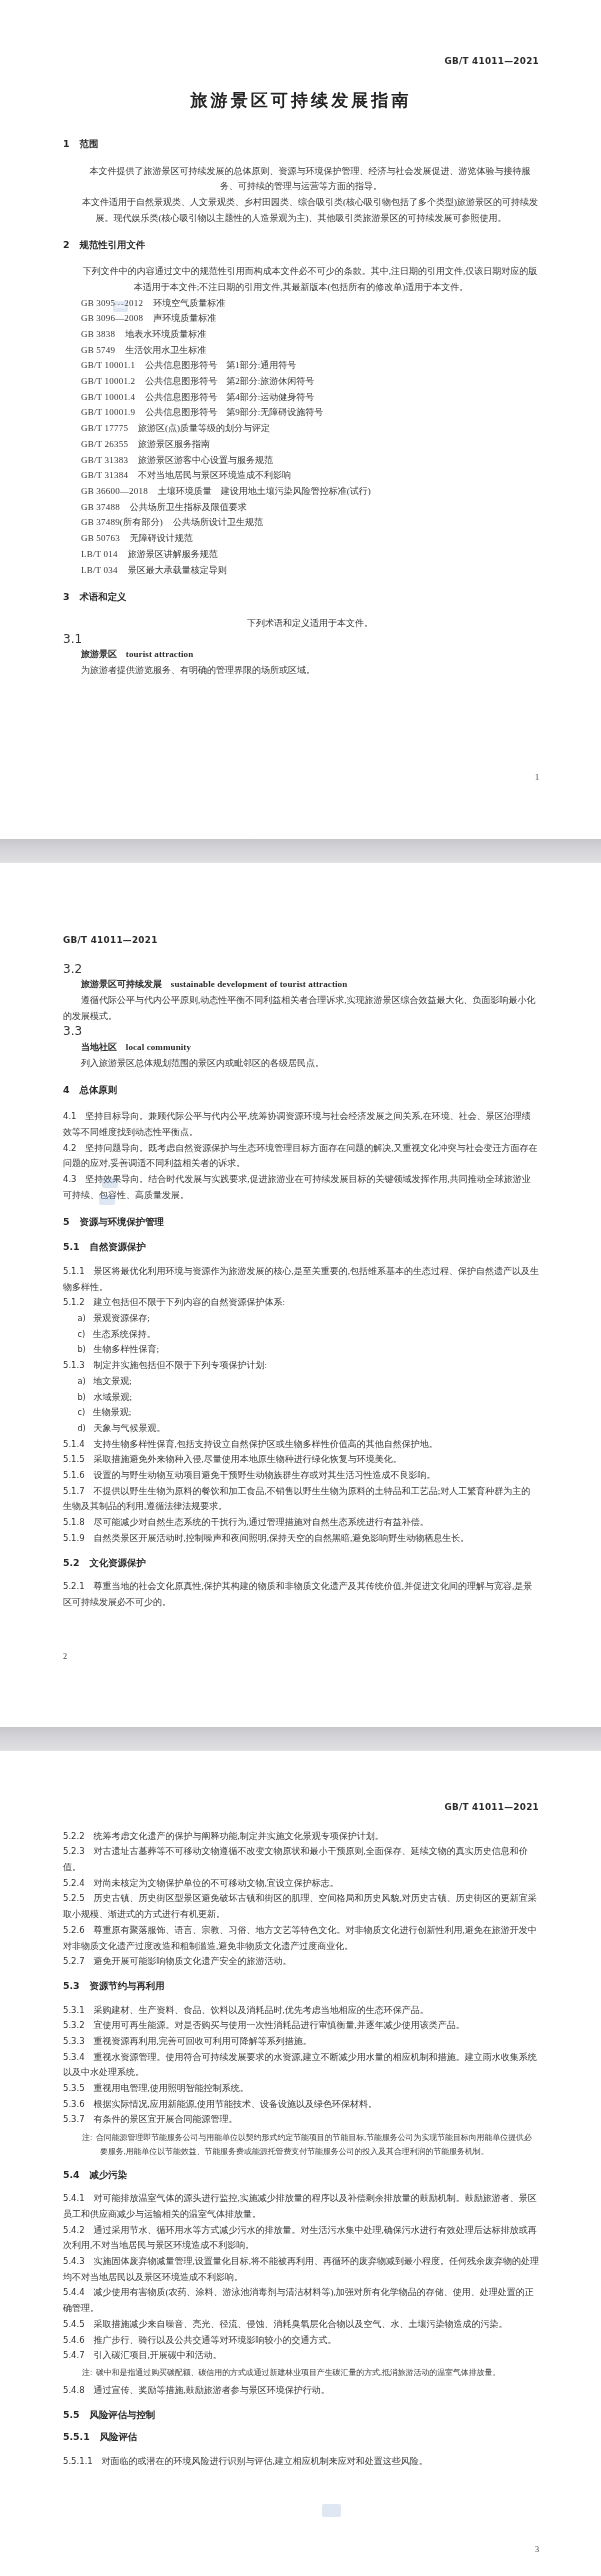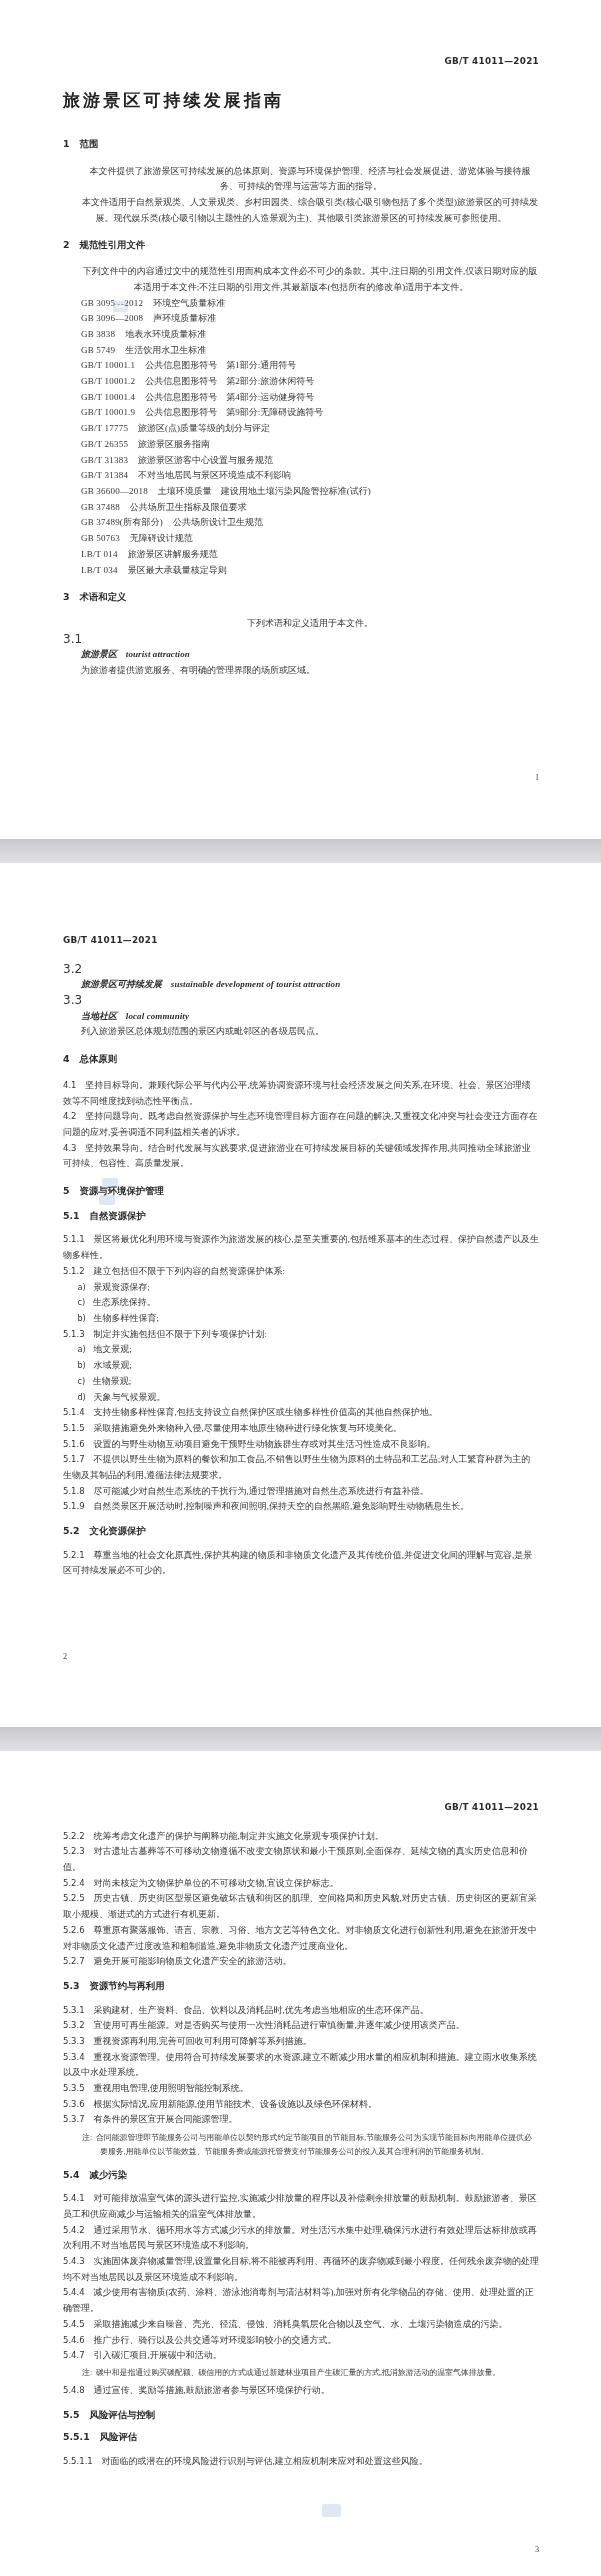--- a/index.html
+++ b/index.html
@@ -33,21 +33,21 @@
     font-size:8.8px;
     letter-spacing:0.3px;
     color:#2b2b2b;
     height:12.6px;
     line-height:12.6px;
     margin-bottom:15px;
   }
   .page-header.right{text-align:right;}
   .page-header.left{text-align:left;}
   .doc-title{
-    text-align:left;
+    text-align:center;
     font-family:"DejaVu Sans","Liberation Sans",sans-serif;
     font-weight:700;
     font-size:17px;
     letter-spacing:3.1px;
     color:#222;
     margin:21.4px 0 26.4px 0;
   }
   h2.chapter,h3.section{
     font-family:"DejaVu Sans","Liberation Sans",sans-serif;
     font-weight:700;
@@ -77,21 +77,21 @@
   .letter{padding-left:1.6em;}
   .letter .letter-num{
     font-family:"DejaVu Sans","Liberation Sans",sans-serif;
     font-size:8.2px;
     margin-right:7.6px;
   }
   .termnum{
     font-family:"DejaVu Sans","Liberation Sans",sans-serif;
     font-size:12px;
   }
-  .term{font-weight:700;text-indent:2em;color:#2d2d2d;font-style:italic;}
+  .term{font-weight:700;text-indent:2em;color:#2d2d2d;}
   .term .term-en{margin-left:8.8px;letter-spacing:0.1px;}
   .note{
     font-size:7.9px;
     line-height:14px;
     color:#3a3a3a;
     padding-left:37px;
     text-indent:-18px;
     margin-top:2.5px;
     margin-bottom:2.5px;
   }
@@ -152,20 +152,21 @@
       <p class="term"><span class="term-zh">旅游景区</span><span class="term-en">tourist attraction</span></p>
       <p class="def">为旅游者提供游览服务、有明确的管理界限的场所或区域。</p>
       <div class="scan-artifact" style="left: 113px; top: 301px; width: 15px; height: 11.3px; line-height: 11.3px;">SAC</div>
       <div class="page-num">1</div>
     </section>
     <div class="divider"></div>
     <section class="page page2">
       <div class="page-header left">GB/T 41011—2021</div>
       <p class="termnum">3.2</p>
       <p class="term"><span class="term-zh">旅游景区可持续发展</span><span class="term-en">sustainable development of tourist attraction</span></p>
+      <p class="def">遵循代际公平与代内公平原则,动态性平衡不同利益相关者合理诉求,实现旅游景区综合效益最大化、负面影响最小化的发展模式。</p>
       <p class="termnum">3.3</p>
       <p class="term"><span class="term-zh">当地社区</span><span class="term-en">local community</span></p>
       <p class="def">列入旅游景区总体规划范围的景区内或毗邻区的各级居民点。</p>
       <h2 class="chapter"><span class="hd-num">4</span><span class="hd-title">总体原则</span></h2>
       <p class="clause"><span class="cl-num">4.1</span><span class="cl-text">坚持目标导向。兼顾代际公平与代内公平,统筹协调资源环境与社会经济发展之间关系,在环境、社会、景区治理绩效等不同维度找到动态性平衡点。</span></p>
       <p class="clause"><span class="cl-num">4.2</span><span class="cl-text">坚持问题导向。既考虑自然资源保护与生态环境管理目标方面存在问题的解决,又重视文化冲突与社会变迁方面存在问题的应对,妥善调适不同利益相关者的诉求。</span></p>
       <p class="clause"><span class="cl-num">4.3</span><span class="cl-text">坚持效果导向。结合时代发展与实践要求,促进旅游业在可持续发展目标的关键领域发挥作用,共同推动全球旅游业可持续、包容性、高质量发展。</span></p>
       <h2 class="chapter"><span class="hd-num">5</span><span class="hd-title">资源与环境保护管理</span></h2>
       <h3 class="section"><span class="hd-num">5.1</span><span class="hd-title">自然资源保护</span></h3>
       <p class="clause"><span class="cl-num">5.1.1</span><span class="cl-text">景区将最优化利用环境与资源作为旅游发展的核心,是至关重要的,包括维系基本的生态过程、保护自然遗产以及生物多样性。</span></p>

